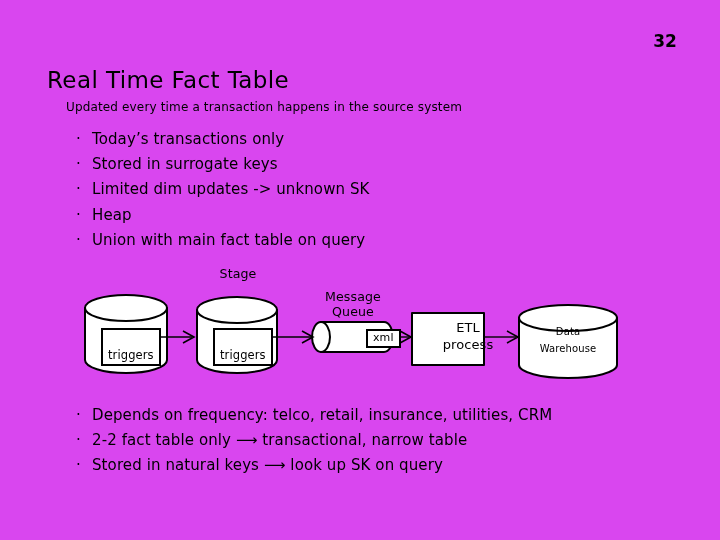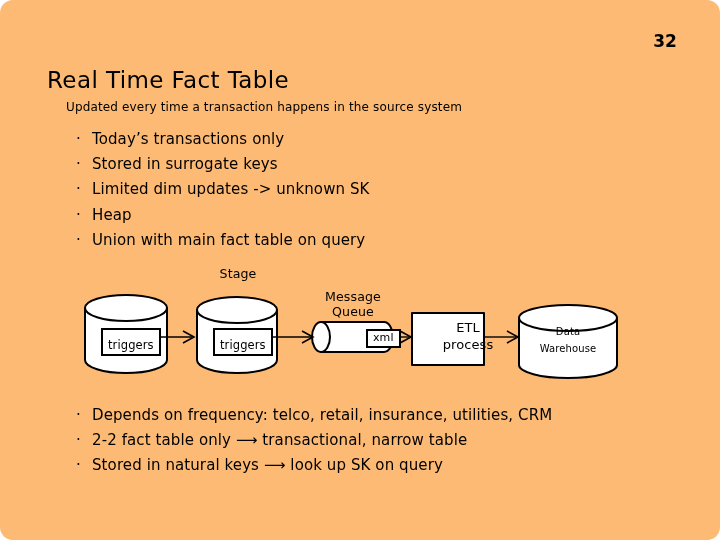--- a/index.html
+++ b/index.html
@@ -13,22 +13,21 @@
     position: relative;
     overflow: hidden;
     font-family: "DejaVu Sans", "Liberation Sans", sans-serif;
     color: #000000;
     -webkit-font-smoothing: none;
   }
 
   .slide {
     position: absolute;
     inset: 0;
-    background: #fdba74;
-    border-radius: 13px;
+    background: #d946ef;
   }
 
   
   .page-number {
     position: absolute;
     top: 31px;
     left: 640px;
     width: 50px;
     text-align: center;
     font-size: 17px;
@@ -110,21 +109,21 @@
   .lbl-stage   { top: 14px; left: 178px; width: 120px; }
   .lbl-mq      { top: 37px; left: 293px; width: 120px; }
 
   .inner-box {
     position: absolute;
     border: 2px solid #000;
     background: #fff;
     font-size: 11.5px;
     line-height: 14px;
     text-align: center;
-    padding: 8px 5px 2px 5px;
+    padding: 18px 5px 2px 5px;
     white-space: nowrap;
     letter-spacing: 0.1px;
   }
   .box-trig1 { top: 76px; left: 101px; }
   .box-trig2 { top: 76px; left: 213px; }
   .box-xml   { top: 77px; left: 338px; padding: 0px 5px 1px 5px; font-size: 11px; margin-left: 28px; }
 
   .etl-text {
     position: absolute;
     top: 68px;

